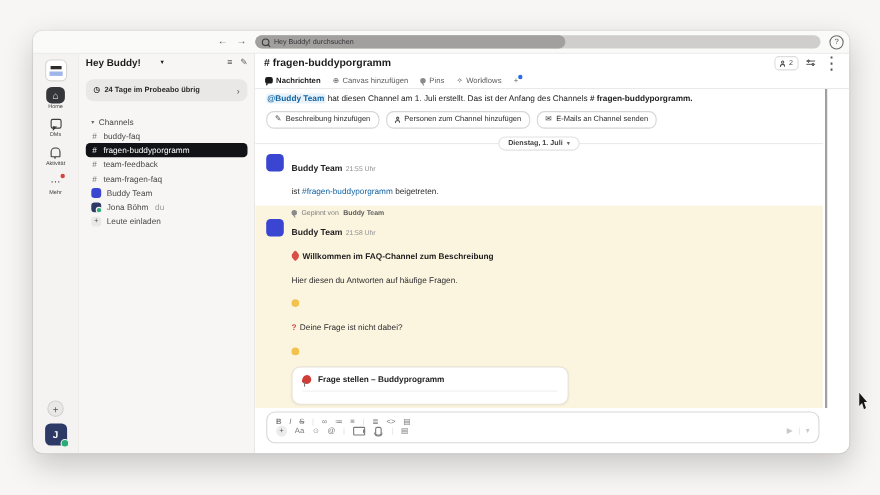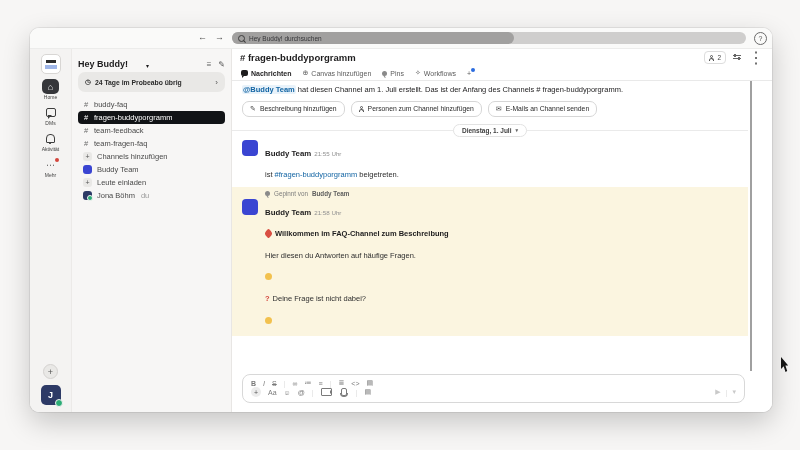--- a/index.html
+++ b/index.html
@@ -30,21 +30,21 @@
   .bubble::after{content:"";position:absolute;left:1px;bottom:-3px;width:0;height:0;border:2px solid transparent;border-top-color:currentColor;border-left-color:currentColor}
   .bell{width:7px;height:7px;border:1px solid currentColor;border-radius:4px 4px 1px 1px;position:relative}
   .bell::after{content:"";position:absolute;left:2px;bottom:-2px;width:2px;height:1px;background:currentColor;border-radius:1px}
   .reddot{position:absolute;right:0;top:1px;width:4px;height:4px;border-radius:50%;background:#d3453c}
   .rail-bottom{margin-top:auto;margin-bottom:7px;display:flex;flex-direction:column;align-items:center;gap:6px}
   .plus-circle{width:15px;height:15px;border-radius:50%;background:#e9e8e6;border:1px solid #d4d2d0;color:#555;font-size:9px;display:flex;align-items:center;justify-content:center;box-sizing:border-box}
   .rail-avatar{width:20px;height:20px;border-radius:5px;background:#2d3a66;color:#fff;font-size:9px;font-weight:bold;display:flex;align-items:center;justify-content:center;position:relative}
   .presence{position:absolute;right:-2px;bottom:-2px;width:6px;height:6px;border-radius:50%;background:#2bac76;border:1.5px solid #f4f3f2}
   
   .sidebar{width:160px;background:#f7f6f5;border-right:1px solid #e8e6e4;padding:3px 6px;box-sizing:border-box;display:flex;flex-direction:column;font-size:7.5px;color:#454545;flex:none}
-  .sb-header{display:flex;align-items:flex-end;height:17px;gap:18px}
+  .sb-header{display:flex;align-items:flex-start;height:17px;gap:18px}
   .sb-name{font-weight:bold;font-size:9px;color:#1d1c1d}
   .sb-caret{font-size:6px;color:#1d1c1d}
   .sb-hicons{margin-left:auto;display:flex;gap:7px;color:#5d5d5d;font-size:8px}
   .trial{background:#e9e8e6;border-radius:7px;height:20px;display:flex;align-items:center;gap:4px;padding:0 7px;margin:3px 0 6px;font-weight:bold;font-size:6.8px;color:#2b2b2b}
   .trial .chev{margin-left:auto;font-weight:normal;color:#555;font-size:8px}
   .sb-row{height:13px;display:flex;align-items:center;gap:5px;padding:0 5px;border-radius:4px;color:#4a4a4a;white-space:nowrap}
   .sb-row .hash{width:6px;text-align:center;color:#6d6d6d;flex:none}
   .sb-row.selected{background:#111316;color:#fff}
   .sb-row.selected .hash{color:#fff}
   .sb-section{margin-top:7px;height:12px;display:flex;align-items:center;gap:4px;padding:0 5px;color:#4a4a4a}
@@ -80,21 +80,21 @@
   .tab-ico{font-size:7px;color:#5c5c5c}
   .bluedot{position:absolute;right:-4px;top:-2px;width:4px;height:4px;border-radius:50%;background:#2b6cdf}
   .graypin{width:5px;height:5px;border-radius:50%;background:#8a8a8a;position:relative;flex:none}
   .graypin::after{content:"";position:absolute;left:2px;top:4px;width:1px;height:3px;background:#8a8a8a;transform:rotate(-35deg)}
   
   .scroll{flex:1;position:relative;overflow:hidden;min-height:0}
   .scrollbar{position:absolute;right:20px;top:-32px;bottom:0;width:2px;background:#8f8f8f;opacity:.85}
   .content{margin-right:24px}
   .intro{padding:4px 10px 6px;font-size:7.5px;color:#1d1c1d;line-height:1.4}
   .mention{color:#1264a3;background:#e8f2fa;border-radius:2px;padding:0 1px;font-weight:bold}
-  .intro b{font-weight:normal}
+  .intro b{font-weight:bold}
   .intro-btns{display:flex;gap:6px;margin-top:5px}
   .obtn{border:1px solid #d6d6d6;border-radius:7px;height:14px;display:flex;align-items:center;gap:4px;padding:0 7px;font-size:6.8px;color:#2b2b2b;background:#fff;white-space:nowrap}
   .obtn .oi{font-size:7px;color:#444}
   .divider{position:relative;height:13px;display:flex;align-items:center;justify-content:center;margin:1px 0}
   .divider::before{content:"";position:absolute;left:0;right:0;top:50%;border-top:1px solid #eaeaea}
   .date-pill{position:relative;background:#fff;border:1px solid #e2e2e2;border-radius:999px;height:13px;display:flex;align-items:center;gap:4px;padding:0 8px;font-size:6.5px;font-weight:bold;color:#3e3e3e;box-sizing:border-box}
   .date-pill .dc{font-size:5px;color:#666}
   .msg{display:flex;gap:7px;padding:2px 10px;line-height:1.35}
   .avatar{width:16px;height:16px;border-radius:4px;flex:none}
   .av-blue{background:#3a45d2}
@@ -197,54 +197,54 @@
         <span class="sb-hicons">
           <span>≡</span>
           <span>✎</span>
         </span>
       </div>
       <div class="trial">
         <span>◷</span>
         <span>24 Tage im Probeabo übrig</span>
         <span class="chev">›</span>
       </div>
+      <div class="sb-section">
+        <span class="tri">▾</span>
+        <span>Channels</span>
+      </div>
       <div class="sb-row">
         <span class="hash">#</span>
         <span>buddy-faq</span>
       </div>
       <div class="sb-row selected">
         <span class="hash">#</span>
         <span>fragen-buddyporgramm</span>
       </div>
       <div class="sb-row">
         <span class="hash">#</span>
         <span>team-feedback</span>
       </div>
       <div class="sb-row">
         <span class="hash">#</span>
         <span>team-fragen-faq</span>
       </div>
       <div class="sb-row">
-        <span class="plusbox">+</span>
-        <span>Channels hinzufügen</span>
-      </div>
-      <div class="sb-row">
         <span class="mini-av blue"></span>
         <span>Buddy Team</span>
       </div>
       <div class="sb-row">
+        <span class="mini-av navy">
+            <span class="presence"></span>
+          </span>
+        <span>Jona Böhm</span>
+        <span class="suffix">du</span>
+      </div>
+      <div class="sb-row">
         <span class="plusbox">+</span>
         <span>Leute einladen</span>
-      </div>
-      <div class="sb-row">
-        <span class="mini-av navy">
-            <span class="presence"></span>
-          </span>
-        <span>Jona Böhm</span>
-        <span class="suffix">du</span>
       </div>
     </div>
 
     <div class="main">
       <div class="ch-header">
         <span class="ch-title"># fragen-buddyporgramm</span>
         <span class="hdr-right">
           <span class="member-pill">
             <span class="person"></span>
             <span>2</span>
@@ -322,20 +322,27 @@
             <div class="msg">
               <span class="avatar av-blue"></span>
               <span class="m-body">
                 <span class="m-head"><span class="m-author">Buddy Team</span><span class="m-time">21:58 Uhr</span></span><br>
                 <span class="m-text">
                   <span class="boldline"><span class="edot e-rocket"></span><span>Willkommen im FAQ-Channel zum Beschreibung</span></span><br>
                   <span>Hier diesen du Antworten auf häufige Fragen.</span><br>
                   <span class="edot e-hand"></span><br>
                   <span class="e-q">?</span><span>Deine Frage ist nicht dabei?</span><br>
                   <span class="edot e-hand"></span>
+                </span>
+                <span class="wcard" style="display:block">
+                  <span class="wcard-head">
+                      <span class="redpin"></span>
+                      <span>Frage stellen – Buddyprogramm</span>
+                    </span>
+
                 </span>
               </span>
             </div>
           </div>
 
         </div>
         <div class="scrollbar"></div>
       </div>
 
       <div class="composer">

